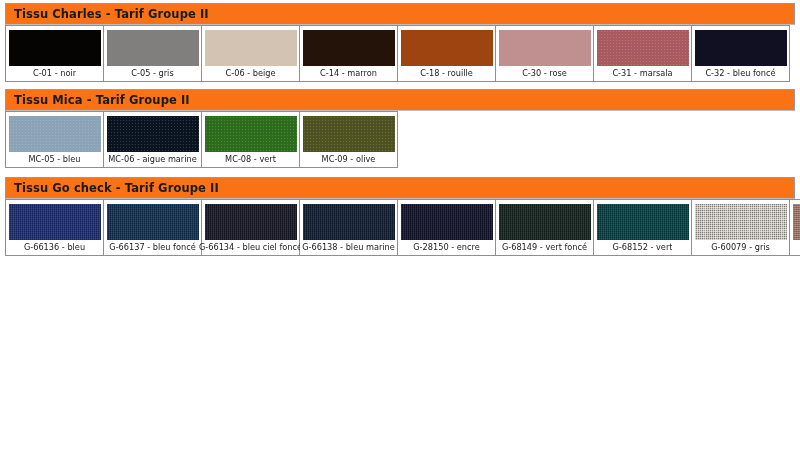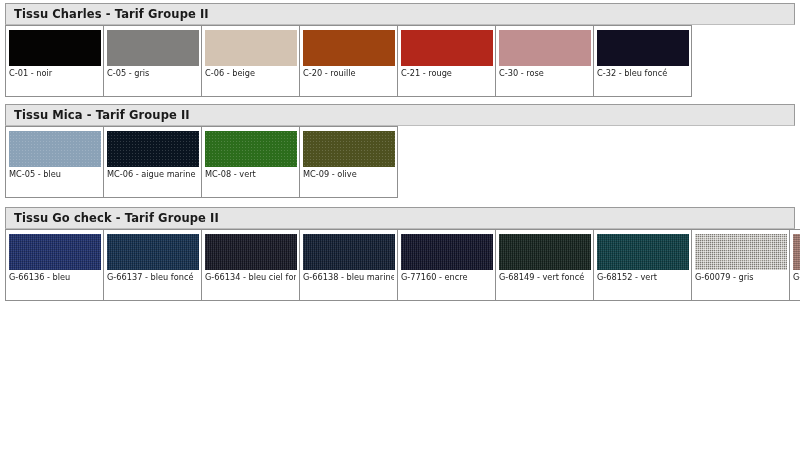--- a/index.html
+++ b/index.html
@@ -30,43 +30,44 @@
     box-sizing: border-box;
     border: 1px solid #9a9a9a;
     border-bottom: 1px solid #bdbdbd;
     height: 22px;
     line-height: 20px;
     padding: 0 0 0 8px;
     font-size: 11.5px;
     font-weight: bold;
     color: #1a1a1a;
     letter-spacing: 0.1px;
-    background: #e5e5e5;
+    background: #f97316;
     white-space: nowrap;
     overflow: hidden;
   }
 
   
   .grid {
     display: flex;
     flex-wrap: wrap;
     box-sizing: border-box;
     border-left: 1px solid #8f8f8f;
     border-top: 1px solid #8f8f8f;
     width: max-content;
     background: #ffffff;
   }
   .cell {
     box-sizing: border-box;
     border-right: 1px solid #8f8f8f;
     border-bottom: 1px solid #8f8f8f;
-    padding: 4px 3px 17px 3px;
+    padding: 4px 3px 2px 3px;
     background: #ffffff;
     display: flex;
     flex-direction: column;
+    align-items: center;
   }
   .swatch {
     box-sizing: border-box;
     display: block;
     border: 0;
   }
   .cell-label {
     font-size: 8.2px;
     line-height: 11px;
     color: #1c1c1c;
@@ -107,30 +108,34 @@
         </div>
         <div class="cell">
           <div class="swatch" style="background-color:#807f7d;"></div>
           <div class="cell-label">C-05 - gris</div>
         </div>
         <div class="cell">
           <div class="swatch" style="background-color:#d3c3b2;"></div>
           <div class="cell-label">C-06 - beige</div>
         </div>
         <div class="cell">
+          <div class="swatch" style="background-color:#231309;"></div>
+          <div class="cell-label">C-14 - marron</div>
+        </div>
+        <div class="cell">
           <div class="swatch" style="background-color:#9e4410;"></div>
-          <div class="cell-label">C-20 - rouille</div>
-        </div>
-        <div class="cell">
-          <div class="swatch" style="background-color:#b3271b;"></div>
-          <div class="cell-label">C-21 - rouge</div>
+          <div class="cell-label">C-18 - rouille</div>
         </div>
         <div class="cell">
           <div class="swatch" style="background-color:#c08f90;"></div>
           <div class="cell-label">C-30 - rose</div>
+        </div>
+        <div class="cell">
+          <div class="swatch" style="background-color:#a85b5e;background-image:radial-gradient(rgba(255,255,255,.16) .6px, transparent .7px),radial-gradient(rgba(0,0,0,.16) .6px, transparent .7px);background-size:3px 3px,4px 4px;background-position:0 0,1px 2px;"></div>
+          <div class="cell-label">C-31 - marsala</div>
         </div>
         <div class="cell">
           <div class="swatch" style="background-color:#110f22;"></div>
           <div class="cell-label">C-32 - bleu foncé</div>
         </div>
       </div>
   </div>
 
   <div class="gap-a"></div>
 
@@ -172,21 +177,21 @@
         <div class="cell">
           <div class="swatch" style="background-color:#171825;background-image:repeating-linear-gradient(0deg, rgba(0,0,0,.20) 0 1px, transparent 1px 2px),repeating-linear-gradient(90deg, rgba(255,255,255,.12) 0 1px, transparent 1px 2px);"></div>
           <div class="cell-label">G-66134 - bleu ciel foncé</div>
         </div>
         <div class="cell">
           <div class="swatch" style="background-color:#121f33;background-image:repeating-linear-gradient(0deg, rgba(0,0,0,.20) 0 1px, transparent 1px 2px),repeating-linear-gradient(90deg, rgba(255,255,255,.12) 0 1px, transparent 1px 2px);"></div>
           <div class="cell-label">G-66138 - bleu marine</div>
         </div>
         <div class="cell">
           <div class="swatch" style="background-color:#12142a;background-image:repeating-linear-gradient(0deg, rgba(0,0,0,.20) 0 1px, transparent 1px 2px),repeating-linear-gradient(90deg, rgba(255,255,255,.12) 0 1px, transparent 1px 2px);"></div>
-          <div class="cell-label">G-77160 - encre</div>
+          <div class="cell-label">G-28150 - encre</div>
         </div>
         <div class="cell">
           <div class="swatch" style="background-color:#16241f;background-image:repeating-linear-gradient(0deg, rgba(0,0,0,.20) 0 1px, transparent 1px 2px),repeating-linear-gradient(90deg, rgba(255,255,255,.12) 0 1px, transparent 1px 2px);"></div>
           <div class="cell-label">G-68149 - vert foncé</div>
         </div>
         <div class="cell">
           <div class="swatch" style="background-color:#0e3f45;background-image:repeating-linear-gradient(0deg, rgba(0,0,0,.20) 0 1px, transparent 1px 2px),repeating-linear-gradient(90deg, rgba(255,255,255,.12) 0 1px, transparent 1px 2px);"></div>
           <div class="cell-label">G-68152 -  vert</div>
         </div>
         <div class="cell">

